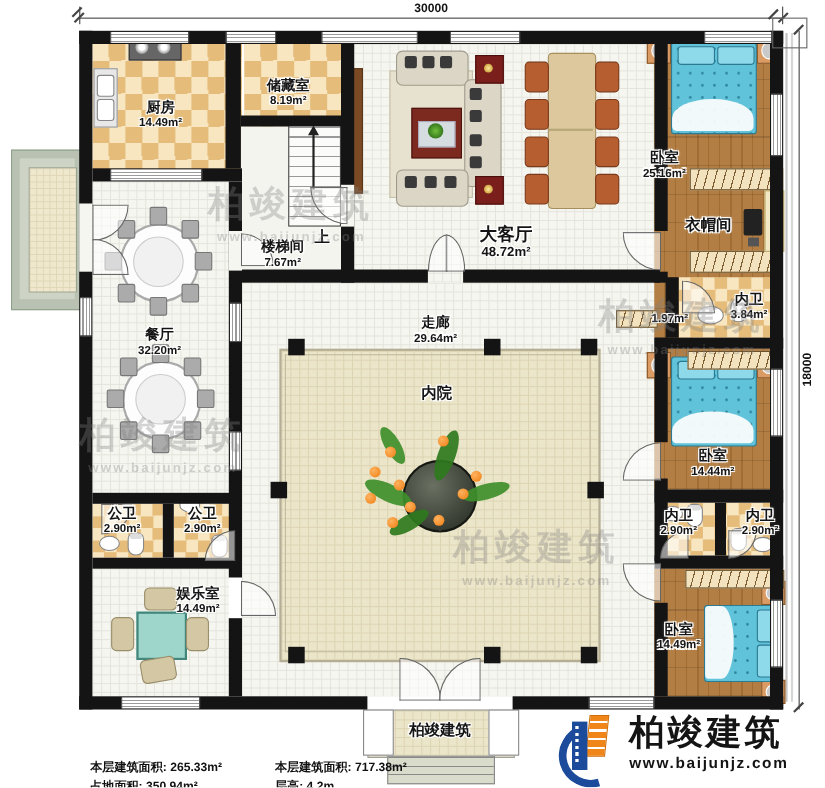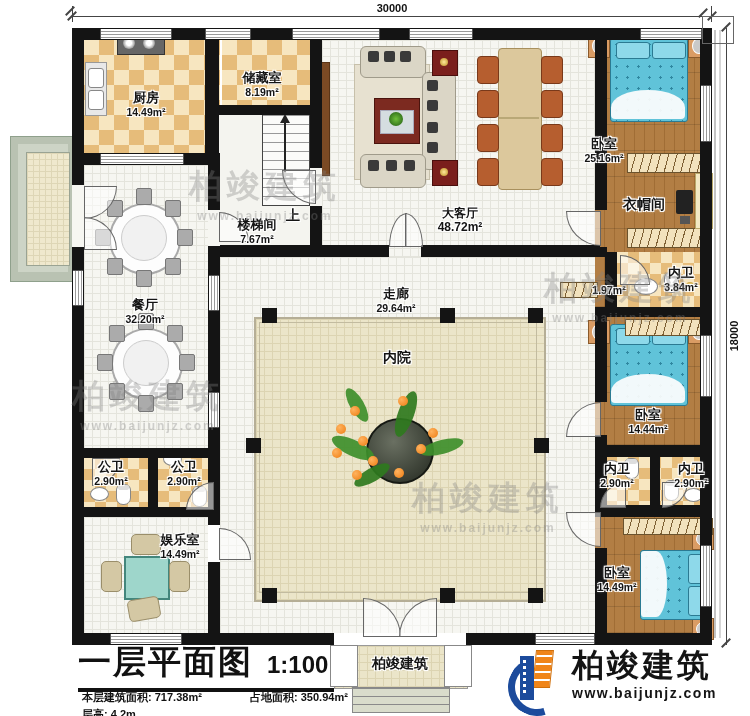--- a/index.html
+++ b/index.html
@@ -15,21 +15,21 @@
   .checker.sm{background-size:22px 22px}
   .wood{position:absolute;background-color:#ab7439;background-image:repeating-linear-gradient(0deg,rgba(0,0,0,.13) 0 1px,transparent 1px 26px),repeating-linear-gradient(90deg,#b27e44 0 9px,#a06d35 9px 10px)}
   .gridf{position:absolute;background-color:#f6f6f1;background-image:linear-gradient(#e4e4dc 1px,transparent 1px),linear-gradient(90deg,#e4e4dc 1px,transparent 1px);background-size:8px 8px}
   .courtf{position:absolute;background-color:#ebe5c9;background-image:linear-gradient(#dcd4b2 1px,transparent 1px),linear-gradient(90deg,#dcd4b2 1px,transparent 1px);background-size:8px 8px}
   .hatch{position:absolute;background-color:#f2e2bd;background-image:repeating-linear-gradient(105deg,transparent 0 7px,#7d5f33 7px 8px);border:1px solid #6a532e;z-index:12}
   .arc{position:absolute;border:1px solid #666;background:rgba(255,255,255,.55);z-index:25}
   .lab{position:absolute;transform:translate(-50%,-50%);text-align:center;font-weight:bold;color:#141414;white-space:nowrap;line-height:1.15;z-index:40;
        text-shadow:-1px -1px 0 #fff,1px -1px 0 #fff,-1px 1px 0 #fff,1px 1px 0 #fff,0 0 3px #fff}
   .lab .n{display:block;font-size:13px}
   .lab .a{display:block;font-size:10.5px}
-  .lab.big .n{font-size:12px}.lab.big .a{font-size:12px}
+  .lab.big .n{font-size:16px}.lab.big .a{font-size:12px}
   .lab.md .n{font-size:14px}
   .wm{position:absolute;transform:translate(-50%,-50%);text-align:center;color:rgba(128,128,128,.34);font-weight:bold;z-index:60;pointer-events:none;white-space:nowrap}
   .wm .w1{display:block;font-size:33px;letter-spacing:5px}
   .wm .w2{display:block;font-size:12px;letter-spacing:2px}
   .sofa{position:absolute;background:#dbd6c6;border:1px solid #a09b8b;border-radius:6px;z-index:10}
   .cushion{position:absolute;background:#3a3a3a;border-radius:2px;width:11px;height:11px;z-index:11}
   .chairO{position:absolute;background:#b65e2f;border:1px solid #79391a;border-radius:4px;z-index:10}
   .chairG{position:absolute;background:#ababab;border:1px solid #777;border-radius:2px;z-index:10}
   .chairB{position:absolute;background:#d4c8a4;border:1px solid #9a8e6a;border-radius:5px;z-index:10}
   .nst{position:absolute;background:#da9c64;border:1px solid #8a5a2b;z-index:10}
@@ -395,25 +395,25 @@
   </div>
   <div class="wm" style="left:620px;top:295px">
     <span class="w1">柏竣建筑</span>
     <span class="w2">www.baijunjz.com</span>
   </div>
   <div class="wm" style="left:488px;top:505px">
     <span class="w1">柏竣建筑</span>
     <span class="w2">www.baijunjz.com</span>
   </div>
 
-  <div class="titlewrap">
-    <span class="t">一层平面图</span>
-    <span class="s">1:100</span>
-  </div>
   <div class="stats">
+    <span>
+      <span>本层建筑面积:</span>
+      <span>265.33m²</span>
+    </span>
     <span>
       <span>本层建筑面积:</span>
       <span>717.38m²</span>
     </span>
     <span>
       <span>占地面积:</span>
       <span>350.94m²</span>
     </span>
     <span>
       <span>层高:</span>

